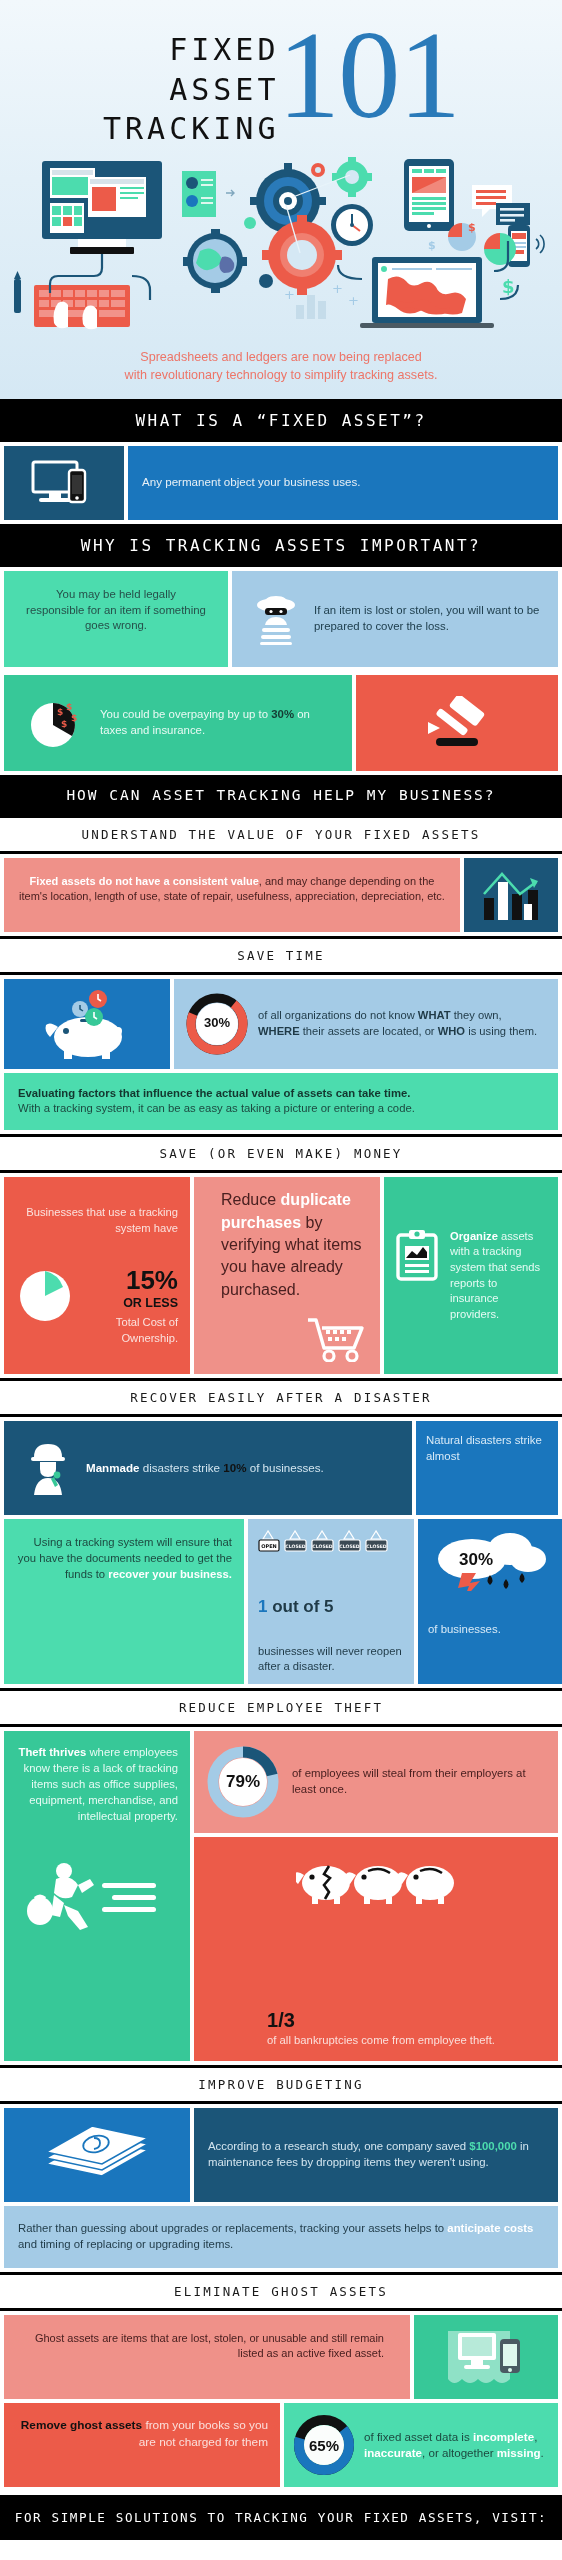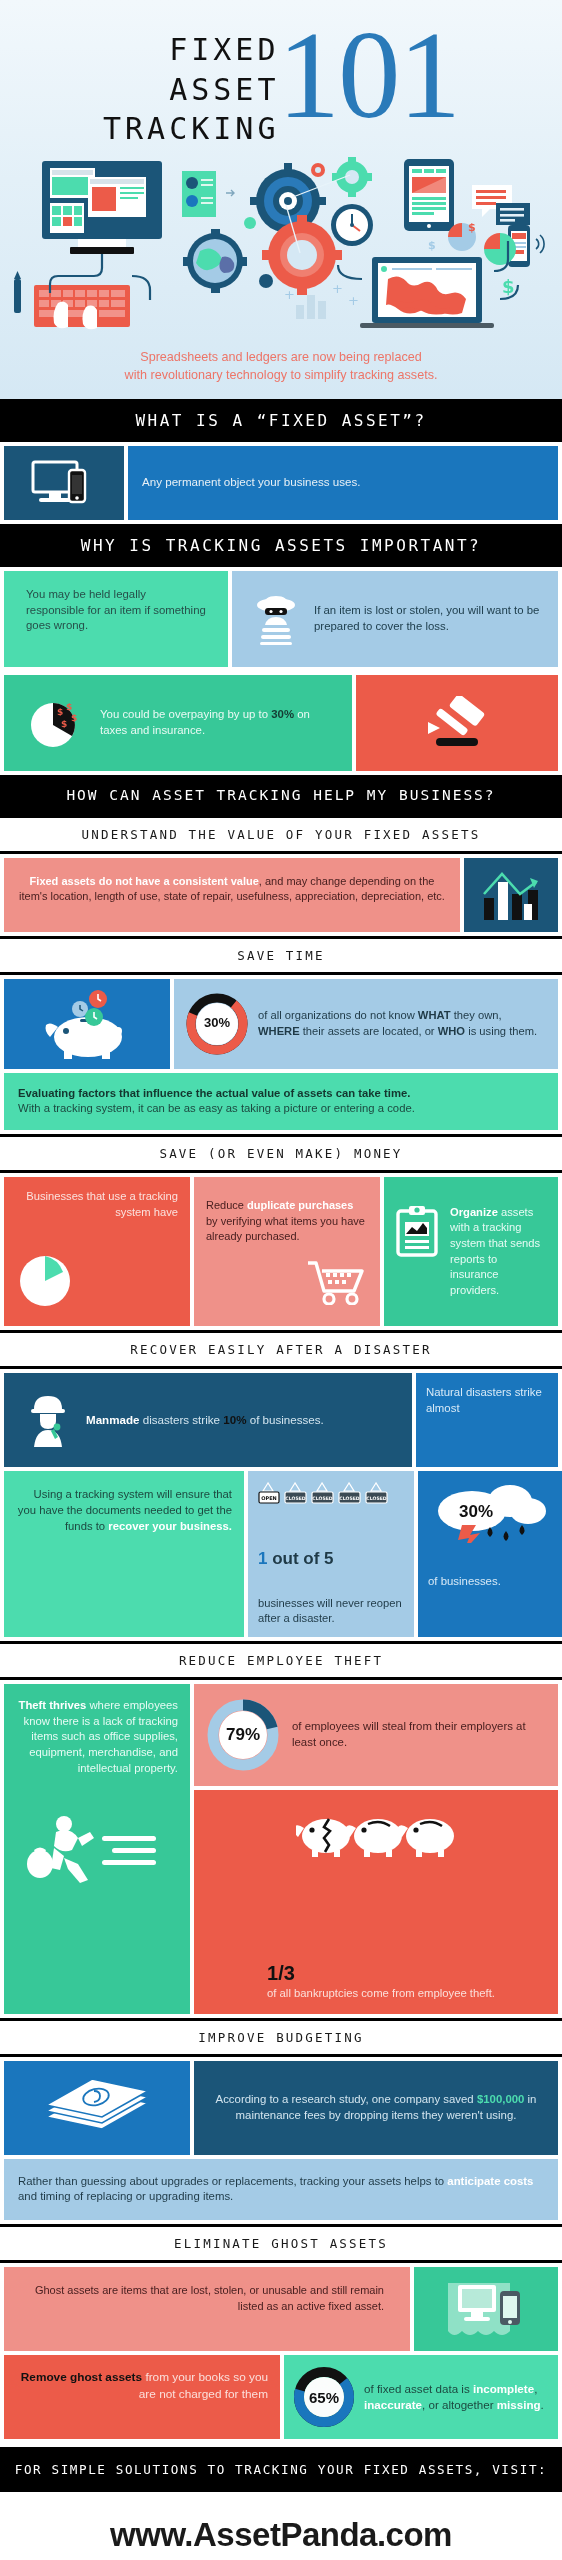--- a/index.html
+++ b/index.html
@@ -401,21 +401,21 @@
       </svg>
     </div>
     <div class="card c-blue" style="flex:1; font-size:11.6px;">
       <span class="txt-light">Any permanent object your business uses.</span>
     </div>
   </div>
 
   <div class="bar-black">WHY IS TRACKING ASSETS IMPORTANT?</div>
 
   <div class="row">
-    <div class="card c-mint" style="flex:0 0 224px; text-align:left; display:block; padding:16px 22px;">
+    <div class="card c-mint" style="flex:0 0 224px; text-align:center; display:block; padding:16px 22px;">
       <span style="color:#26504a;">You may be held legally responsible for an item if something goes wrong.</span>
     </div>
     <div class="card c-ltblue" style="flex:1; padding:12px;">
       <span class="icon-pane" style="flex:0 0 52px;">
         <svg width="44" height="52" viewBox="0 0 44 52">
           <ellipse cx="22" cy="12" rx="19" ry="7" fill="#fff"></ellipse>
           <path d="M10 12 q0 -9 12 -9 q12 0 12 9 z" fill="#fff"></path>
           <rect x="11" y="15" width="22" height="7" rx="3" fill="#111"></rect>
           <circle cx="17" cy="18.5" r="1.6" fill="#fff"></circle>
           <circle cx="27" cy="18.5" r="1.6" fill="#fff"></circle>
@@ -531,25 +531,30 @@
   <div class="row">
     <div class="card c-red col" style="flex:0 0 186px; padding:12px 12px;">
       <div style="text-align:right; color:#fbe2de; font-size:11.2px;">Businesses that use a tracking system have</div>
       <div style="display:flex; align-items:flex-start; margin-top:6px;">
         <span style="flex:0 0 62px;">
           <svg width="58" height="58" viewBox="0 0 58 58">
             <circle cx="29" cy="29" r="25" fill="#fff"></circle>
             <path d="M29 29 L29 4 A25 25 0 0 1 47 20 Z" fill="#4cdcae"></path>
           </svg>
         </span>
+        <span style="flex:1; text-align:right; padding-left:4px;">
+          <span style="display:block; font-size:26px; font-weight:700; color:#111; line-height:1;">15%</span>
+          <span style="display:block; font-size:12.5px; font-weight:700; color:#111; margin-top:2px;">OR LESS</span>
+          <span style="display:block; font-size:11.2px; color:#fbe2de; margin-top:2px;">Total Cost of Ownership.</span>
+        </span>
       </div>
     </div>
 
     <div class="card c-salmon col" style="flex:0 0 186px; padding:12px;">
-      <div style="color:#4a2020; font-size:11px;">
+      <div style="color:#4a2020; font-size:16px;margin-left:15px;">
         <span>Reduce </span><b style="color:#fff;">duplicate purchases</b><span> by verifying what items you have already purchased.</span>
       </div>
       <div style="display:flex; justify-content:flex-end; margin-top:-14px;">
         <svg width="66" height="50" viewBox="0 0 66 50">
           <path d="M6 8 h8 l8 28 h30 l8 -20 h-40" fill="none" stroke="#fff" stroke-width="3.4" stroke-linejoin="round"></path>
           <g fill="#fff">
               <rect x="24" y="18" width="4" height="4"></rect>
               <rect x="31" y="18" width="4" height="4"></rect>
               <rect x="38" y="18" width="4" height="4"></rect>
               <rect x="45" y="18" width="4" height="4"></rect>
@@ -734,21 +739,21 @@
         </span>
         <span style="flex:1; padding-left:10px;">
           <span style="display:block; font-size:20px; font-weight:700; color:#111; line-height:1.1;">1/3</span>
           <span style="display:block; font-size:11.3px; color:#fbdfdb; margin-top:2px;">of all bankruptcies come from employee theft.</span>
         </span>
       </div>
     </div>
   </div>
 
   <div class="bar-white">IMPROVE BUDGETING</div>
-  <div class="row" style="padding-bottom:0;text-align:center;">
+  <div class="row" style="padding-bottom:0;">
     <div class="card c-blue icon-pane" style="flex:0 0 186px; padding:12px;">
       <svg width="118" height="70" viewBox="0 0 118 70">
         <g fill="#fff" stroke="#1a76bd" stroke-width="1.6">
           <path d="M8 44 l46 -26 l56 12 l-46 26 z"></path>
           <path d="M8 38 l46 -26 l56 12 l-46 26 z"></path>
           <path d="M8 32 l46 -26 l56 12 l-46 26 z"></path>
         </g>
         <g fill="none" stroke="#1a76bd" stroke-width="1.8">
           <ellipse cx="58" cy="24" rx="13" ry="8" transform="rotate(-14 58 24)"></ellipse>
           <path d="M56 18 q6 0 6 5 q0 5 -6 6"></path>

